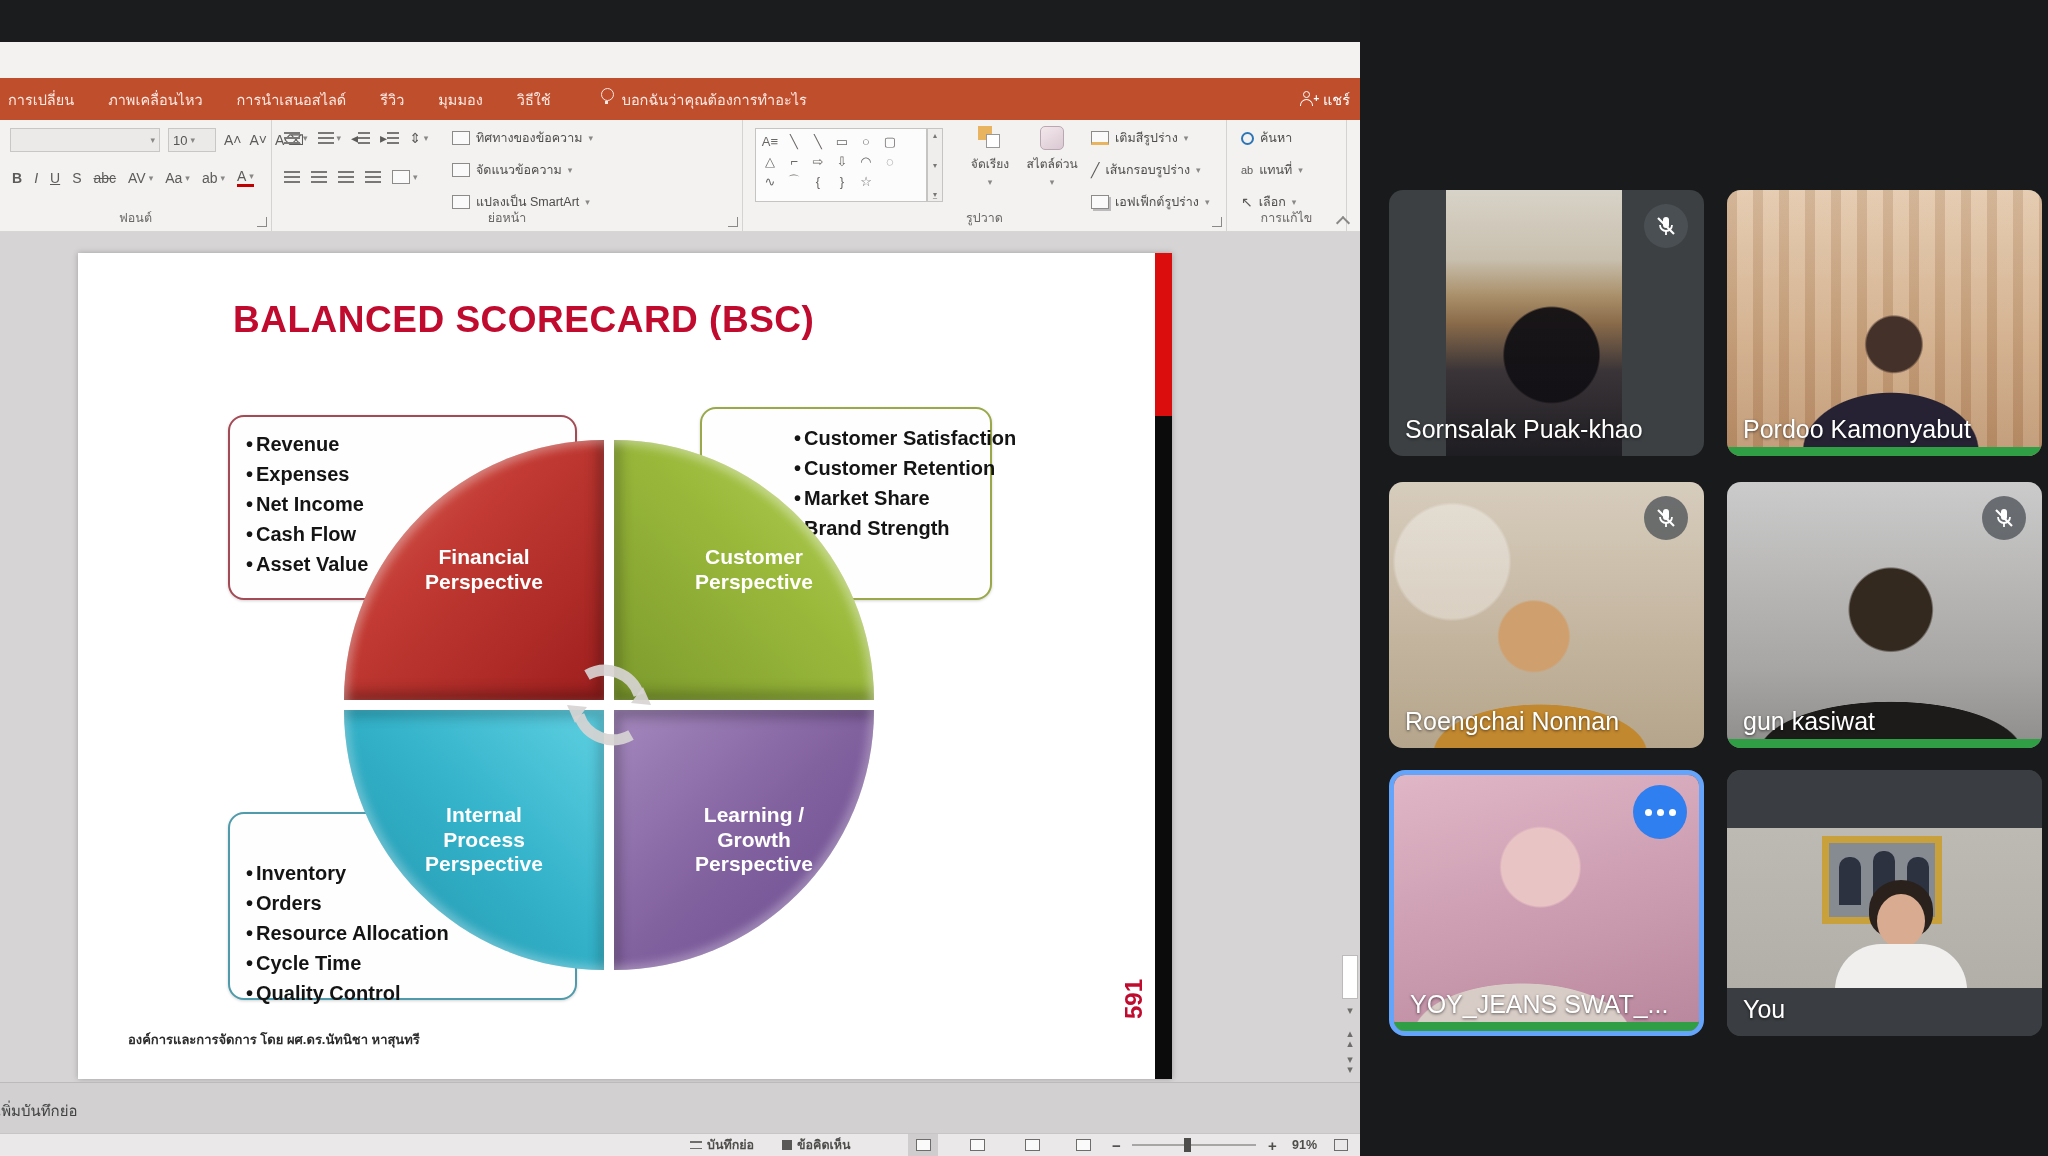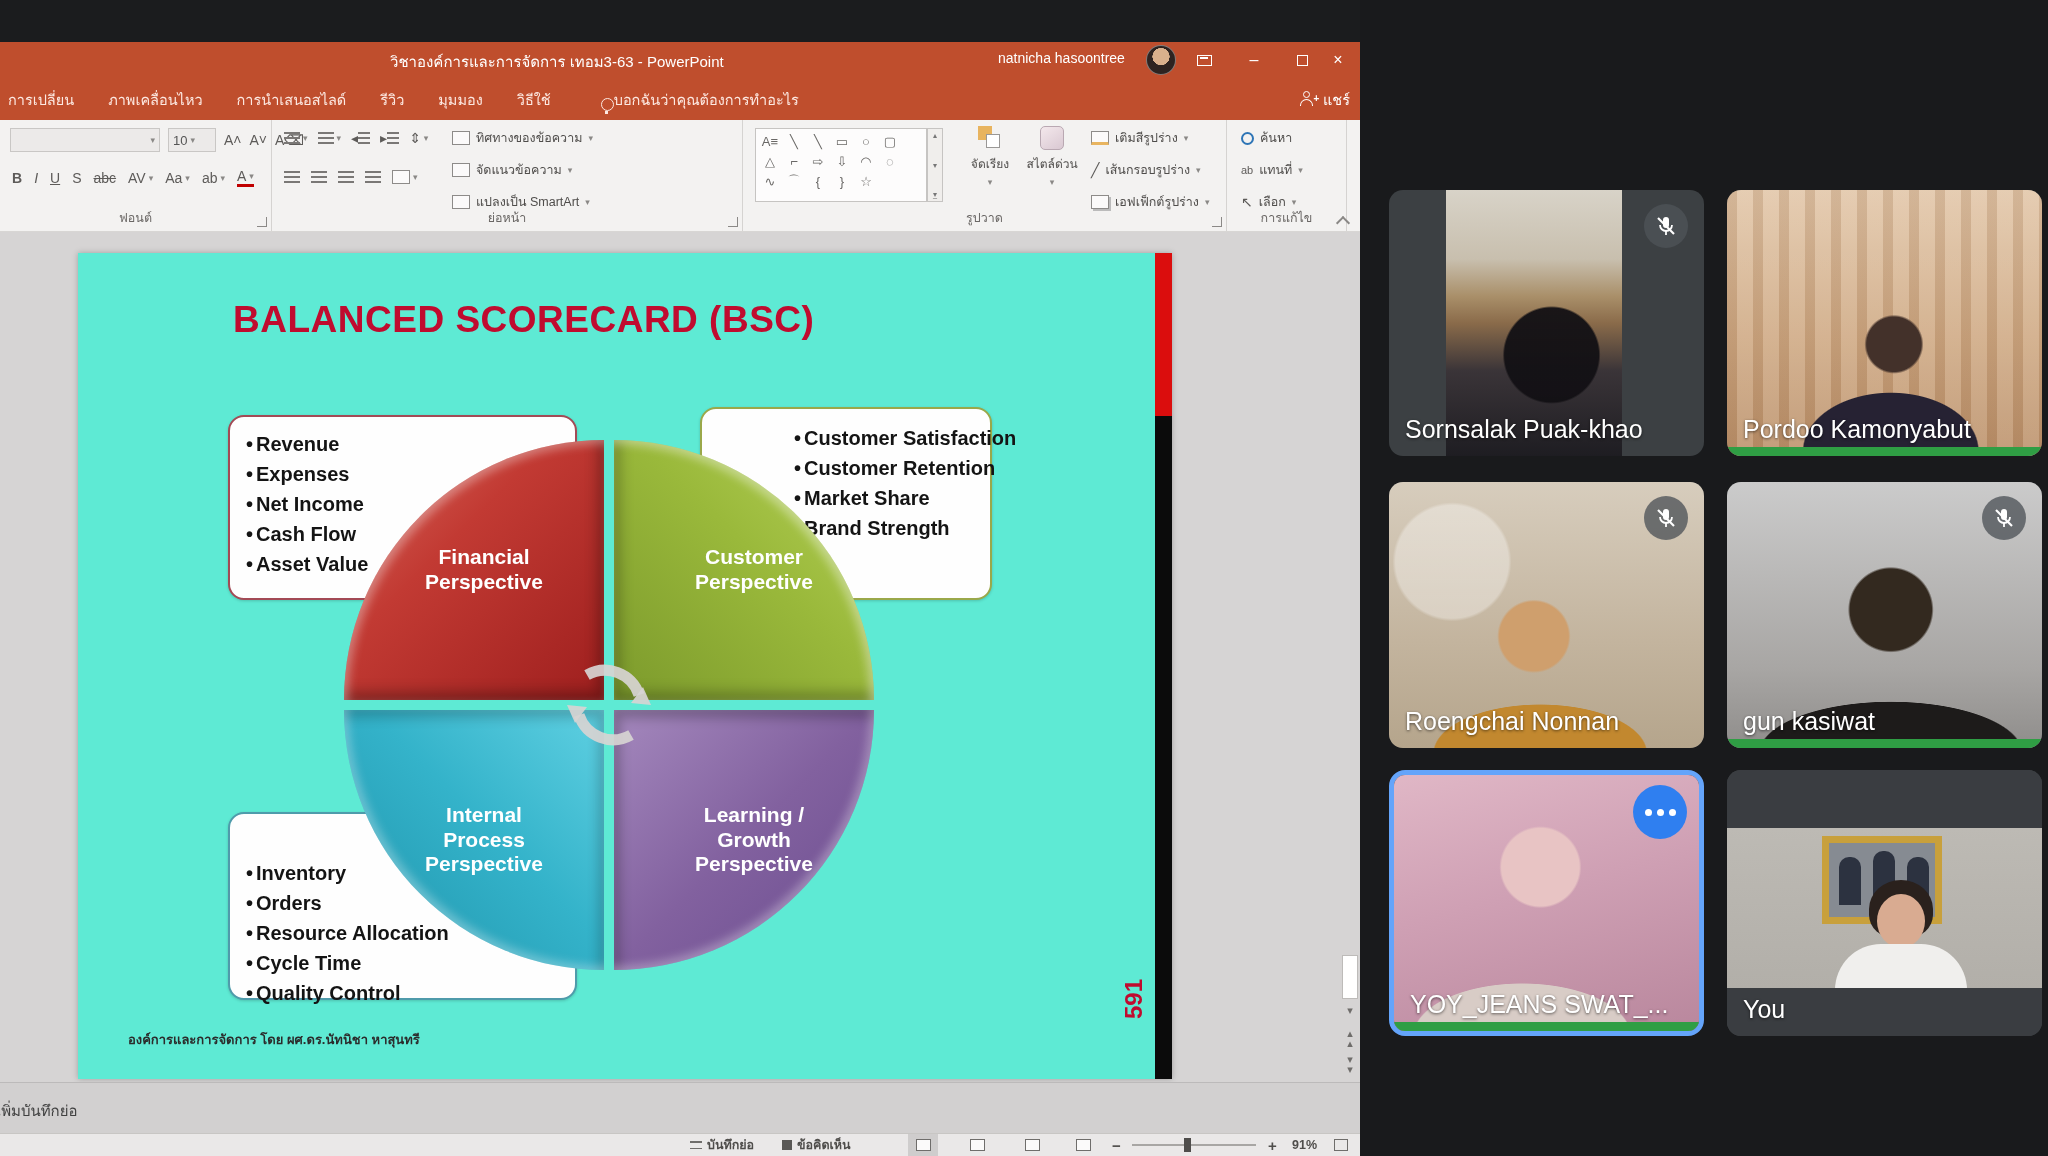--- a/index.html
+++ b/index.html
@@ -17,21 +17,21 @@
                background:radial-gradient(circle at 50% 38%, #d9b08c 0 38%, #2e2320 39% 100%); border:1px solid rgba(255,255,255,.4); }
   .winbtn { position:absolute; top:0; width:44px; height:36px; display:flex; align-items:center; justify-content:center; color:#fff; font-size:16px; }
   .wb-disp { left:1182px; } .wb-min { left:1232px; } .wb-max { left:1280px; } .wb-close { left:1316px; }
   .maxbox { width:11px; height:11px; border:1.5px solid #fff; display:inline-block; }
   .dispbox { width:15px; height:11px; border:1.5px solid #fff; display:inline-block; position:relative; }
   .dispbox:after { content:""; position:absolute; left:2px; top:1px; width:8px; height:2px; background:#fff; }
 
   .tabsrow { position:absolute; left:0; top:36px; width:100%; height:42px; background:#bf4e2d; }
   .tabs { position:absolute; left:8px; top:0; height:42px; display:flex; align-items:center; gap:34px; }
   .tab { color:#fde9e2; font-size:14.5px; white-space:nowrap; }
-  .tellme { display:flex; align-items:flex-end; color:#fde9e2; font-size:14.5px; margin-left:16px; }
+  .tellme { display:flex; align-items:flex-start; gap:8px; color:#fde9e2; font-size:14.5px; margin-left:16px; }
   .bulb { width:13px; height:13px; border:1.5px solid #fde9e2; border-radius:50%; position:relative; }
   .bulb:after { content:""; position:absolute; left:3.5px; top:12px; width:3px; height:3px; background:#fde9e2; }
   .sharebtn { position:absolute; right:10px; top:0; height:42px; display:flex; align-items:center; gap:7px; color:#fff; font-size:14.5px; }
   .personplus { width:16px; height:16px; position:relative; }
   .personplus .ph { position:absolute; left:3px; top:0; width:7px; height:7px; border:1.5px solid #fff; border-radius:50%; }
   .personplus .pb { position:absolute; left:0; top:8px; width:13px; height:7px; border:1.5px solid #fff; border-bottom:none; border-radius:7px 7px 0 0; }
   .personplus .pp { position:absolute; right:-3px; top:2px; color:#fff; font-size:10px; font-weight:bold; }
 
   
   .ribbon { position:absolute; left:0; top:78px; width:100%; height:112px; background:#f3f2f1; border-bottom:1px solid #d8d6d4; }
@@ -53,21 +53,21 @@
   .galscroll { position:absolute; right:-17px; top:-1px; width:16px; height:74px; border:1px solid #c6c4c2; background:#f0eeec; display:flex; flex-direction:column; align-items:center; justify-content:space-between; font-size:8px; color:#777; padding:2px 0; }
   .bigbtn { position:absolute; width:58px; top:6px; height:92px; display:flex; flex-direction:column; align-items:center; gap:4px; color:#4f4d4b; font-size:12px; text-align:center; }
   .arr-ico { width:24px; height:24px; position:relative; }
   .arr-ico .s1 { position:absolute; left:0; top:0; width:14px; height:14px; background:#e8b45f; }
   .arr-ico .s2 { position:absolute; left:8px; top:8px; width:14px; height:14px; background:#fff; border:1px solid #9a9896; }
   .qs-ico { width:24px; height:24px; border-radius:5px; background:linear-gradient(145deg,#f4e8ec,#d9c8d2); border:1px solid #b9a8b2; }
   .chev { font-size:9px; color:#8a8886; }
 
   
   .canvas { position:absolute; left:0; top:190px; width:100%; height:850px; background:#d6d4d4; }
-  .slide { position:absolute; left:78px; top:21px; width:1094px; height:826px; background:#5eead4; box-shadow:0 0 6px rgba(0,0,0,.25); }
+  .slide { position:absolute; left:78px; top:21px; width:1094px; height:826px; background:#ffffff; box-shadow:0 0 6px rgba(0,0,0,.25); }
   .slide-title { position:absolute; left:155px; top:46px; font-size:37px; font-weight:bold; letter-spacing:.5px; color:#c00b2f; }
   .edgebar { position:absolute; left:1077px; top:0; width:17px; height:826px; background:#0b0b0b; }
   .edgebar .redseg { position:absolute; left:0; top:0; width:100%; height:163px; background:#db0d0d; }
   .pagenum { position:absolute; left:1042px; top:726px; font-size:24px; font-weight:bold; color:#c00b2f;
              writing-mode:vertical-rl; transform:rotate(180deg); }
   .slide-footer { position:absolute; left:50px; top:776px; font-size:13px; color:#2b2b2b;font-weight:bold; }
 
   .mbox { position:absolute; background:#fefefe; border-radius:16px; box-shadow:0 1px 3px rgba(0,0,0,.18); }
   .mbox ul { list-style:none; }
   .mbox li { font-size:20px; font-weight:bold; color:#141414; line-height:30px; white-space:nowrap; }
@@ -164,33 +164,20 @@
   .p6face { position:absolute; left:150px; top:66px; width:48px; height:54px; border-radius:50%; background:#d9ab91; }
   .p6shirt{ position:absolute; left:108px; top:116px; width:132px; height:110px; border-radius:46px 46px 0 0; background:#f0efed; }
 </style>
 </head>
 <body>
 
 <div id="screen">
 
   <div class="ppt">
 
-    <div class="titlebar">
-      <div class="tb-title">วิชาองค์การและการจัดการ เทอม3-63 - PowerPoint</div>
-      <div class="tb-account">natnicha hasoontree</div>
-      <div class="tb-avatar"></div>
-      <div class="winbtn wb-disp">
-          <span class="dispbox"></span>
-        </div>
-      <div class="winbtn wb-min">–</div>
-      <div class="winbtn wb-max">
-          <span class="maxbox"></span>
-        </div>
-      <div class="winbtn wb-close">×</div>
-    </div>
 
     <div class="tabsrow">
       <div class="tabs">
         <span class="tab">การเปลี่ยน</span>
         <span class="tab">ภาพเคลื่อนไหว</span>
         <span class="tab">การนำเสนอสไลด์</span>
         <span class="tab">รีวิว</span>
         <span class="tab">มุมมอง</span>
         <span class="tab">วิธีใช้</span>
         <span class="tellme">

